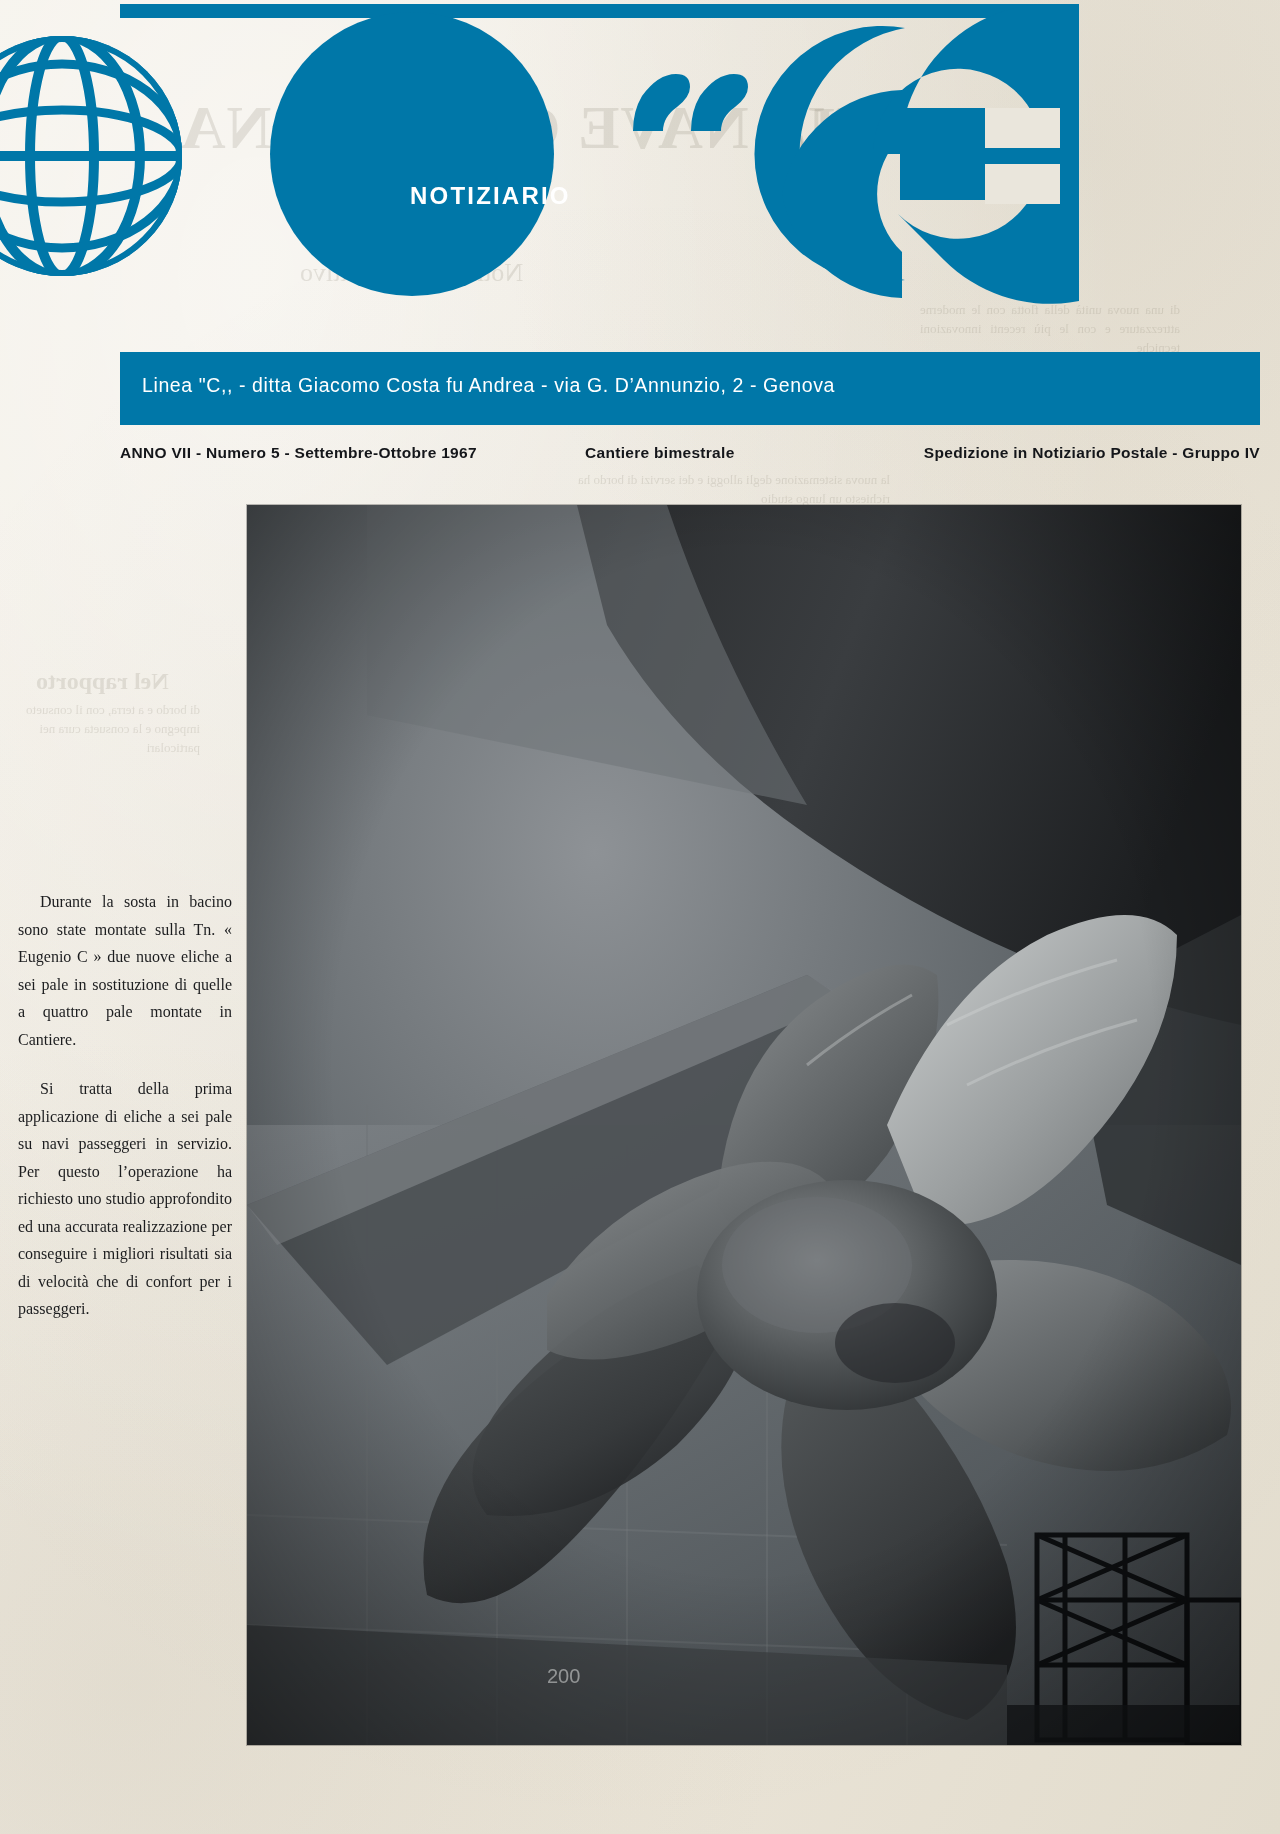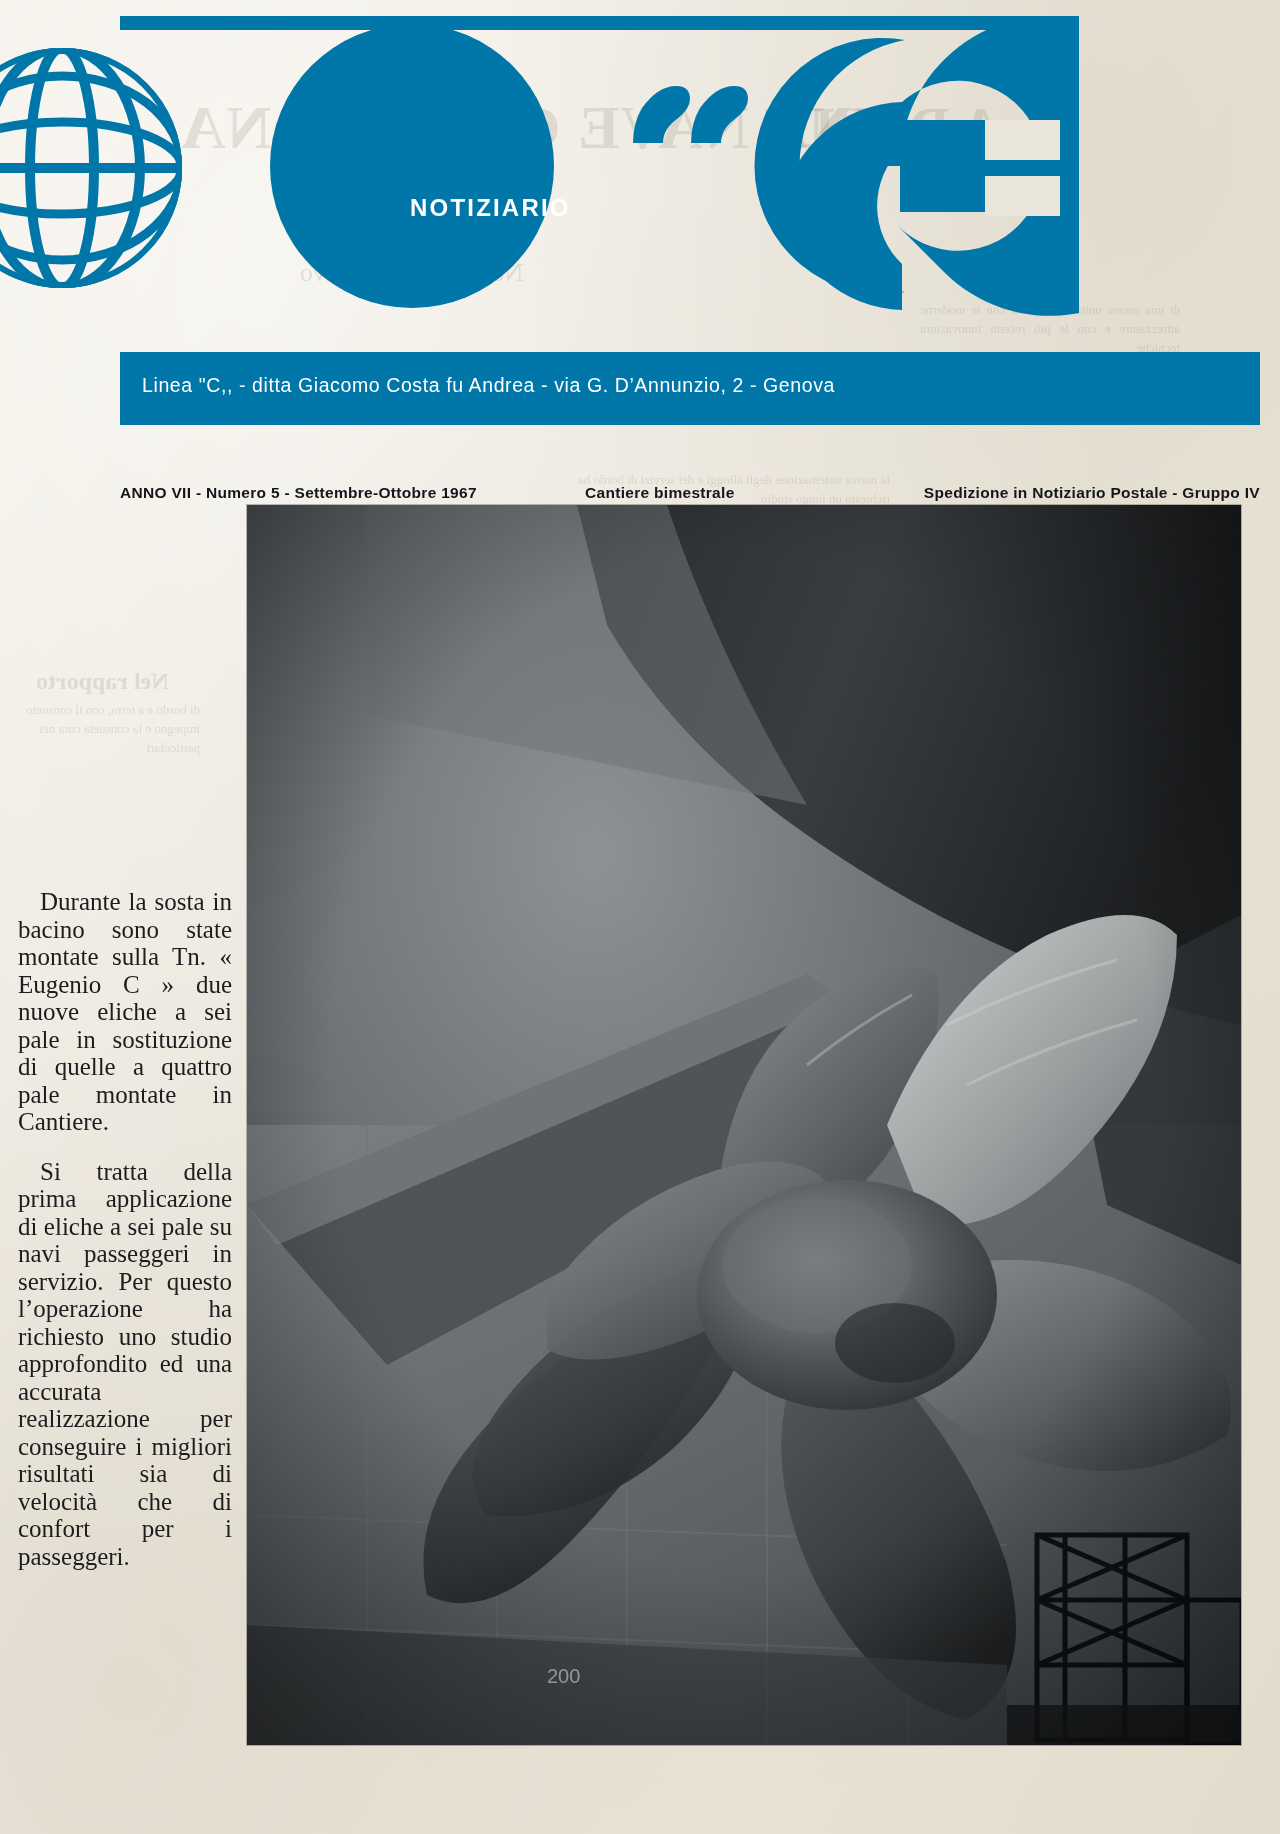--- a/index.html
+++ b/index.html
@@ -84,21 +84,21 @@
     top: 470px; left: 560px;
     font-size: 13px;
     line-height: 19px;
     width: 330px;
     white-space: normal;
   }
 
   
   .masthead {
     position: absolute;
-    top: 16px; left: 0;
+    top: 4px; left: 0;
     width: 1079px;
     height: 300px;
     overflow: hidden;
   }
   .mast-band {
     position: absolute;
     top: 0; left: 120px;
     width: 1120px;
     height: 14px;
     background: #0077a8;
@@ -147,21 +147,20 @@
     position: absolute;
     top: 444px;
     left: 120px;
     width: 1140px;
     height: 22px;
     font-family: "Liberation Sans", sans-serif;
     font-size: 15.5px;
     font-weight: 700;
     color: #14161a;
     letter-spacing: 0.3px;
-    margin-top: 40px;
   }
   .issueline .l { position: absolute; left: 0; top: 0; }
   .issueline .c { position: absolute; left: 465px; top: 0; }
   .issueline .r { position: absolute; right: 0; top: 0; }
 
   
   .photo {
     position: absolute;
     top: 505px;
     left: 247px;
@@ -173,21 +172,21 @@
   }
   .photo svg { display: block; }
 
   
   .article {
     position: absolute;
     top: 888px;
     left: 18px;
     width: 214px;
     font-family: "Liberation Serif", serif;
-    font-size: 25px;
+    font-size: 16px;
     line-height: 27.5px;
     color: #1c1d1f;
     text-align: justify;
     text-justify: inter-word;
   }
   .article p {
     margin: 0 0 22px 0;
     text-indent: 22px;
   }
   .article p:last-child { margin-bottom: 0; }

